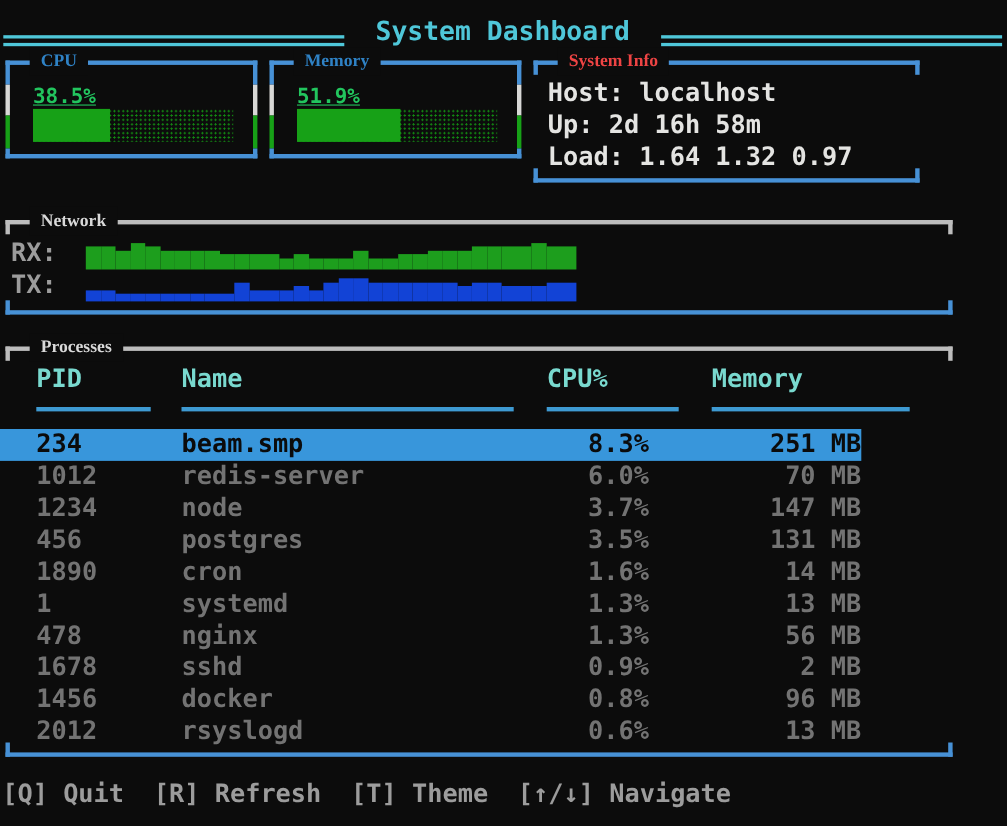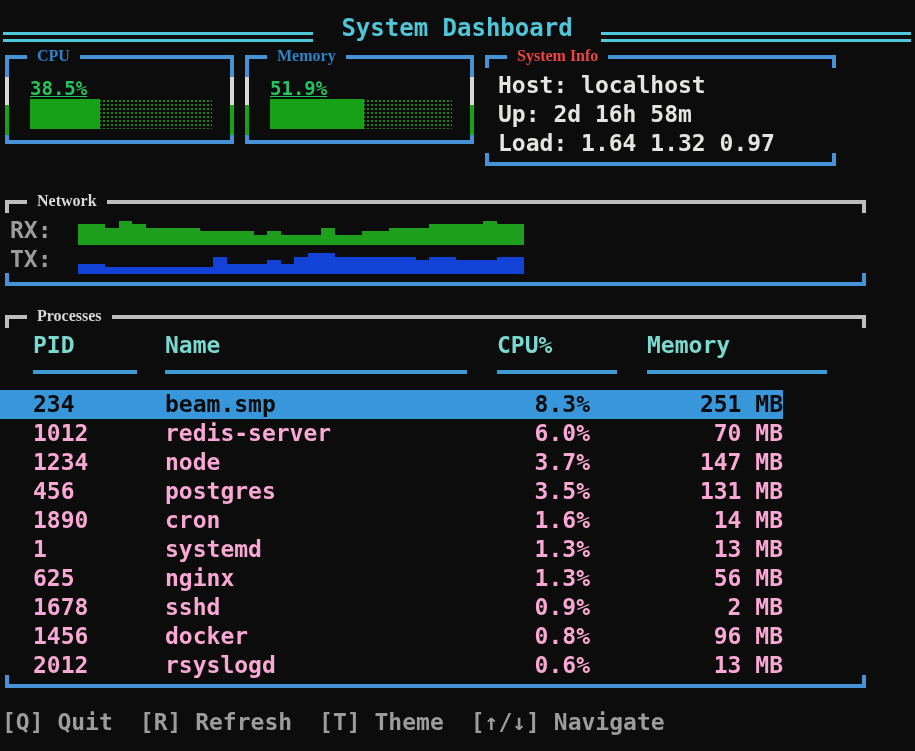--- a/index.html
+++ b/index.html
@@ -76,21 +76,21 @@
   .processes .stub.tl, .processes .stub.tr { background: #bdbdbd; }
   .phead { position: absolute; left: -5px; top: 16px; display: flex; padding-left: 33px;
            color: #79d9cf; font-size: 23px; line-height: 29px; }
   .h-pid { width: 132px; } .h-name { width: 332px; } .h-cpu { width: 120px; } .h-mem { margin-left: 30px; }
   .underlines { position: absolute; left: -5px; top: 55px; display: flex; padding-left: 33px; }
   .underlines div { height: 4px; background: #3e9ad2; }
   .u-pid { width: 104px; } .u-name { width: 302px; margin-left: 28px; }
   .u-cpu { width: 120px; margin-left: 30px; } .u-mem { width: 180px; margin-left: 30px; }
   .prows { position: absolute; left: -5px; top: 75px; }
   .prow { display: flex; padding-left: 33px; width: 783px; height: 29px;
-          color: #f9a8d4; font-size: 23px; line-height: 29px; }
+          color: #737373; font-size: 23px; line-height: 29px; }
   .prow.selected { background: #3896db; color: #0b0b0b; }
   .c-pid { width: 132px; } .c-name { width: 332px; }
   .c-cpu { width: 93px; text-align: right; } .c-mem { width: 193px; text-align: right; }
 
   
   .footer { position: absolute; left: 2px; top: 707px; display: flex;
             color: #9c9c9c; font-size: 23px; line-height: 30px; text-align: center; }
   .footer span { margin-right: 27px; white-space: pre; }
 </style>
 </head>
@@ -298,21 +298,21 @@
         <span class="c-cpu">1.6%</span>
         <span class="c-mem">14 MB</span>
       </div>
       <div class="prow">
         <span class="c-pid">1</span>
         <span class="c-name">systemd</span>
         <span class="c-cpu">1.3%</span>
         <span class="c-mem">13 MB</span>
       </div>
       <div class="prow">
-        <span class="c-pid">625</span>
+        <span class="c-pid">478</span>
         <span class="c-name">nginx</span>
         <span class="c-cpu">1.3%</span>
         <span class="c-mem">56 MB</span>
       </div>
       <div class="prow">
         <span class="c-pid">1678</span>
         <span class="c-name">sshd</span>
         <span class="c-cpu">0.9%</span>
         <span class="c-mem">2 MB</span>
       </div>

